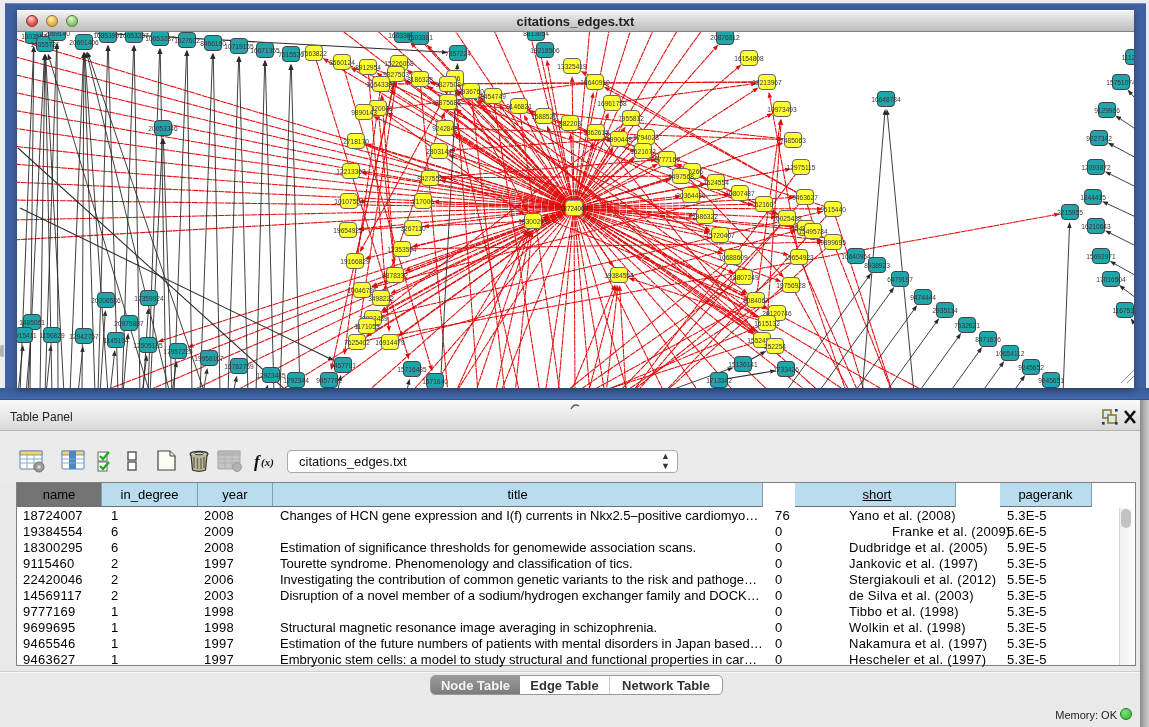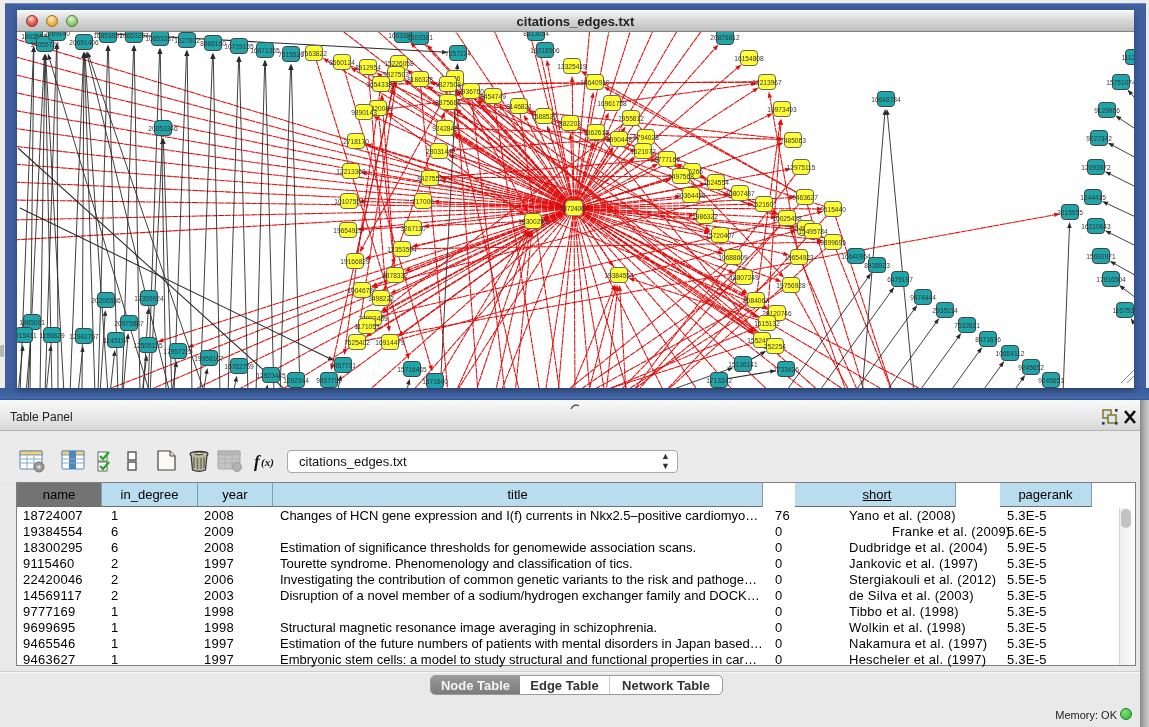--- a/index.html
+++ b/index.html
@@ -958,21 +958,21 @@
     <span style="left:775px">0</span>
     <span style="left:892px">Franke et al. (2009)</span>
     <span style="left:1007px">5.6E-5</span>
   </div>
 <div class="trow" style="top:540px">
     <span style="left:23px">18300295</span>
     <span style="left:111px">6</span>
     <span style="left:204px">2008</span>
     <span style="left:280px;width:483px;overflow:hidden;text-overflow:ellipsis;letter-spacing:0">Estimation of significance thresholds for genomewide association scans.</span>
     <span style="left:775px">0</span>
-    <span style="left:849px">Dudbridge et al. (2004)</span>
+    <span style="left:849px">Dudbridge et al. (2005)</span>
     <span style="left:1007px">5.9E-5</span>
   </div>
 <div class="trow" style="top:556px">
     <span style="left:23px">9115460</span>
     <span style="left:111px">2</span>
     <span style="left:204px">1997</span>
     <span style="left:280px;width:483px;overflow:hidden;text-overflow:ellipsis;letter-spacing:0">Tourette syndrome. Phenomenology and classification of tics.</span>
     <span style="left:775px">0</span>
     <span style="left:849px">Jankovic et al. (1997)</span>
     <span style="left:1007px">5.3E-5</span>

